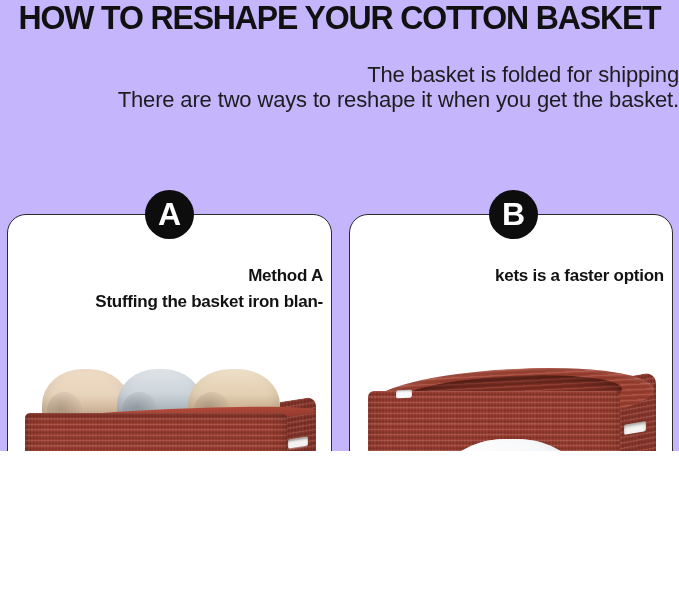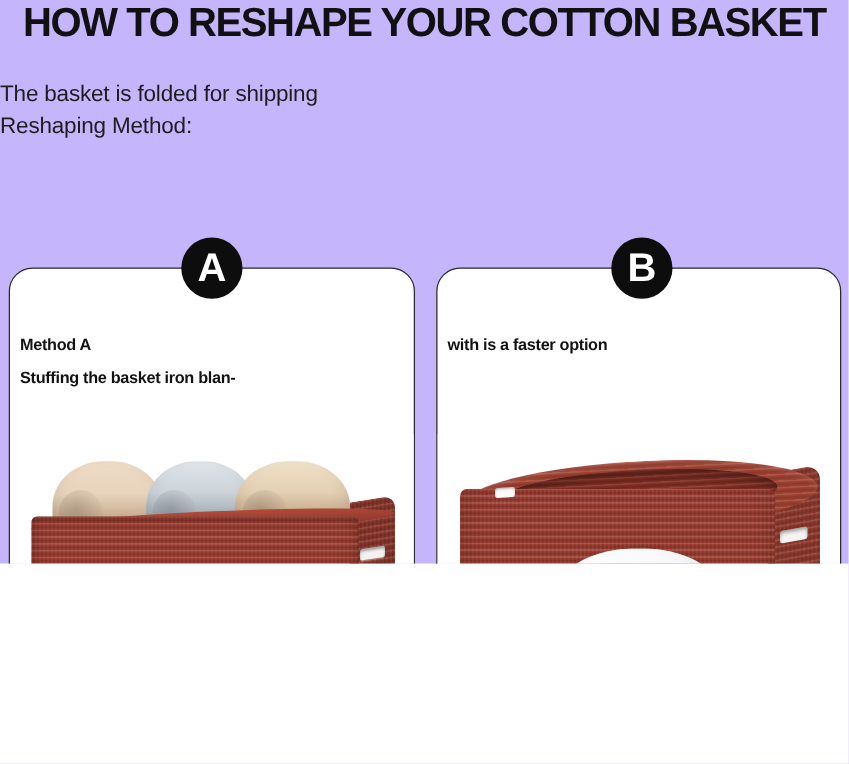--- a/index.html
+++ b/index.html
@@ -36,22 +36,22 @@
     white-space: nowrap;
     transform: scaleX(0.985);
     transform-origin: 50% 50%;
   }
 
   .subtitle {
     position: absolute;
     left: 0;
     top: 63px;
     width: 679px;
-    text-align: left;
-    font-size: 18px;
+    text-align: right;
+    font-size: 22px;
     line-height: 24.5px;
     font-weight: 400;
     letter-spacing: -0.15px;
     color: #1d1d1d;
   }
   .subtitle .ln { display: block; white-space: nowrap; }
 
   
   .card {
     position: absolute;
@@ -84,23 +84,23 @@
   }
   #badge-a { left: 145px; }
   #badge-b { left: 489px; }
 
   
   .card-text {
     position: absolute;
     left: 8px;
     right: 8px;
     top: 48px;
-    text-align: left;
+    text-align: right;
     color: #121212;
-    font-size: 13px;
+    font-size: 17px;
     line-height: 25.5px;
     font-weight: 700;
     letter-spacing: -0.25px;
   }
   .card-text .t-sub { display: block; }
   .card-text .t-title { display: block; font-weight: 700; }
 
   
   .photo {
     position: absolute;
@@ -429,21 +429,21 @@
 </style>
 </head>
 <body>
 
 <div id="page">
 
   <div class="headline">HOW TO RESHAPE YOUR COTTON BASKET</div>
 
   <div class="subtitle">
     <span class="ln">The basket is folded for shipping</span>
-    <span class="ln">Reshaping Method:</span>
+    <span class="ln">There are two ways to reshape it when you get the basket.</span>
   </div>
 
   <div class="card" id="card-a">
 
     <div class="card-text">
       <span class="t-title">Method A</span>
       <span class="t-sub">Stuffing the basket iron blan-</span>
     </div>
 
     <div class="photo">
@@ -464,21 +464,21 @@
         <div id="basket-a-rim"></div>
         <div class="rope" id="basket-a-body"></div>
         <div id="handle-a"></div>
       </div>
     </div>
   </div>
 
   <div class="card" id="card-b">
 
     <div class="card-text">
-      <span class="t-sub">with is a faster option</span>
+      <span class="t-sub">kets is a faster option</span>
     </div>
 
     <div class="photo">
       <div class="ground-shadow" id="shadow-b"></div>
 
       <div id="basket-b-wrap">
         <div class="rope" id="basket-b-side"></div>
         <div id="basket-b-rim"></div>
         <div id="basket-b-cavity"></div>
         <div class="rope" id="basket-b-body"></div>

